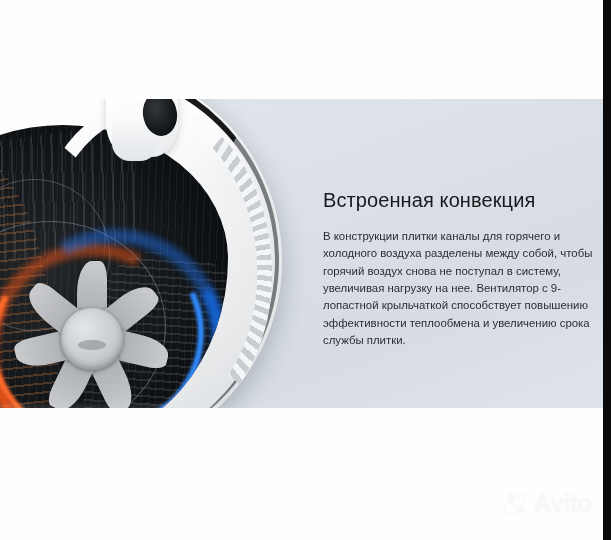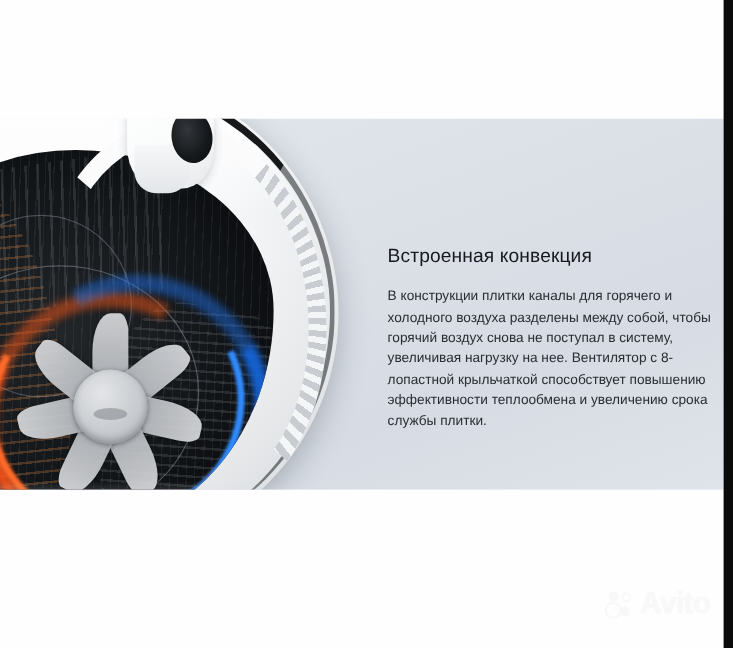--- a/index.html
+++ b/index.html
@@ -315,25 +315,25 @@
   }
 
   
   .text-block {
     position: absolute;
     left: 323px;
     top: 89px;
     width: 272px;
   }
   .headline {
-    font-size: 16px;
+    font-size: 20px;
     font-weight: 400;
     color: #17191c;
     letter-spacing: 0.1px;
-    margin: 16px 0 16px 0;
+    margin: 0 0 16px 0;
     line-height: 1.2;
   }
   .body-copy {
     font-size: 11.4px;
     font-weight: 400;
     color: #2a2e33;
     line-height: 1.52;
     margin: 0;
     text-align: left;
   }
@@ -407,21 +407,21 @@
       <div class="knob">
         <div class="knob-neck"></div>
         <div class="knob-face"></div>
       </div>
 
       <div class="photo-fade"></div>
     </div>
 
     <div class="text-block">
       <h2 class="headline">Встроенная конвекция</h2>
-      <p class="body-copy">В конструкции плитки каналы для горячего и холодного воздуха разделены между собой, чтобы горячий воздух снова не поступал в систему, увеличивая нагрузку на нее. Вентилятор с 8-лопастной крыльчаткой способствует повышению эффективности теплообмена и увеличению срока службы плитки.</p>
+      <p class="body-copy">В конструкции плитки каналы для горячего и холодного воздуха разделены между собой, чтобы горячий воздух снова не поступал в систему, увеличивая нагрузку на нее. Вентилятор с 9-лопастной крыльчаткой способствует повышению эффективности теплообмена и увеличению срока службы плитки.</p>
     </div>
 
   </div>
 
   <div class="watermark">
     <svg class="wm-mark" width="26" height="24" viewBox="0 0 26 24">
       <circle cx="7" cy="16.5" r="6.2" fill="none" stroke="#f3f3f3" stroke-width="1.9"></circle>
       <circle cx="16.5" cy="17.5" r="4.2" fill="#f3f3f3"></circle>
       <circle cx="7.5" cy="5.2" r="4.2" fill="#f3f3f3"></circle>
       <circle cx="18" cy="5.8" r="3.3" fill="none" stroke="#f3f3f3" stroke-width="1.8"></circle>

